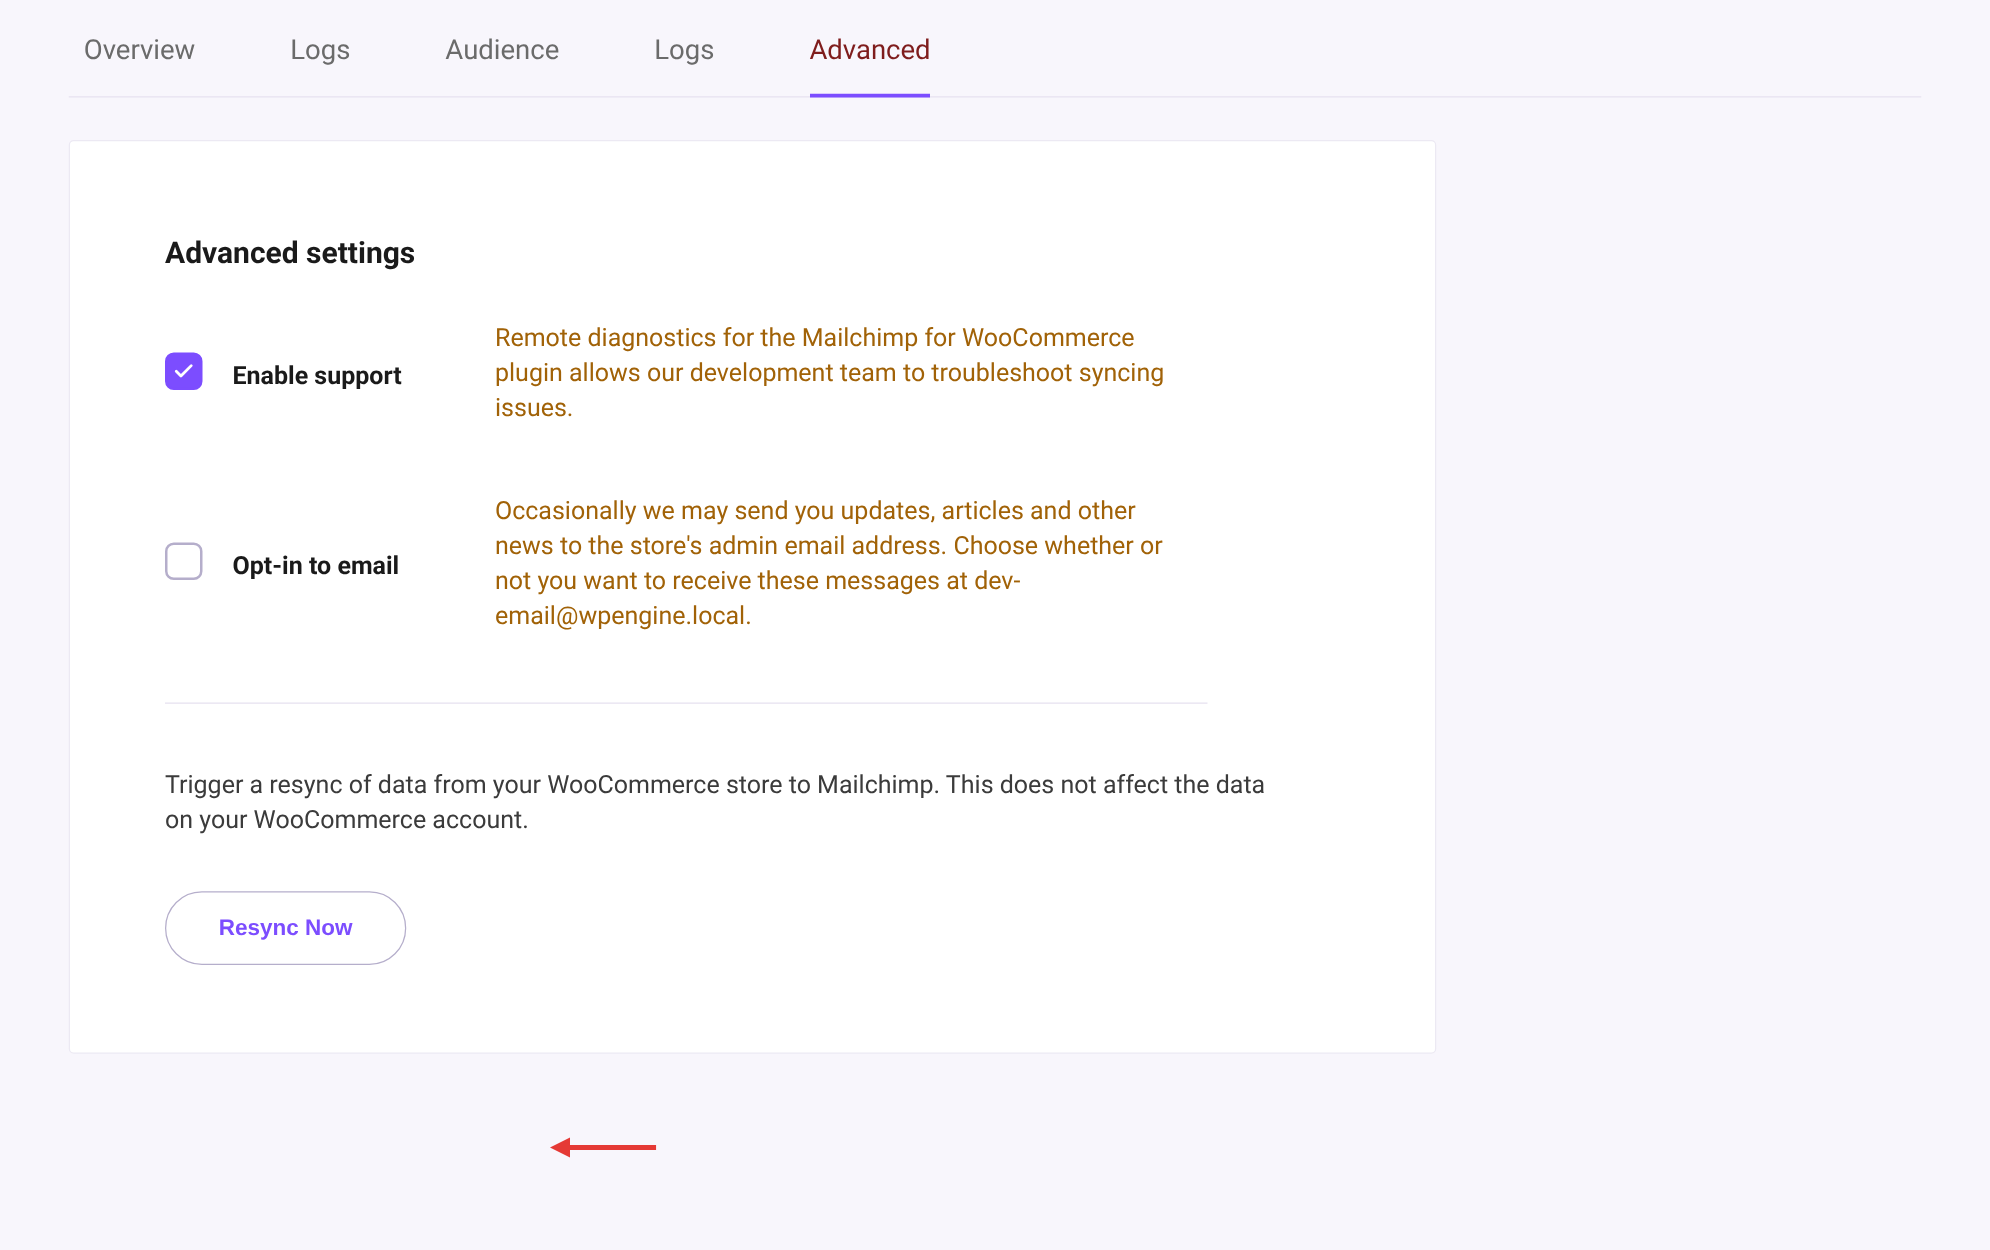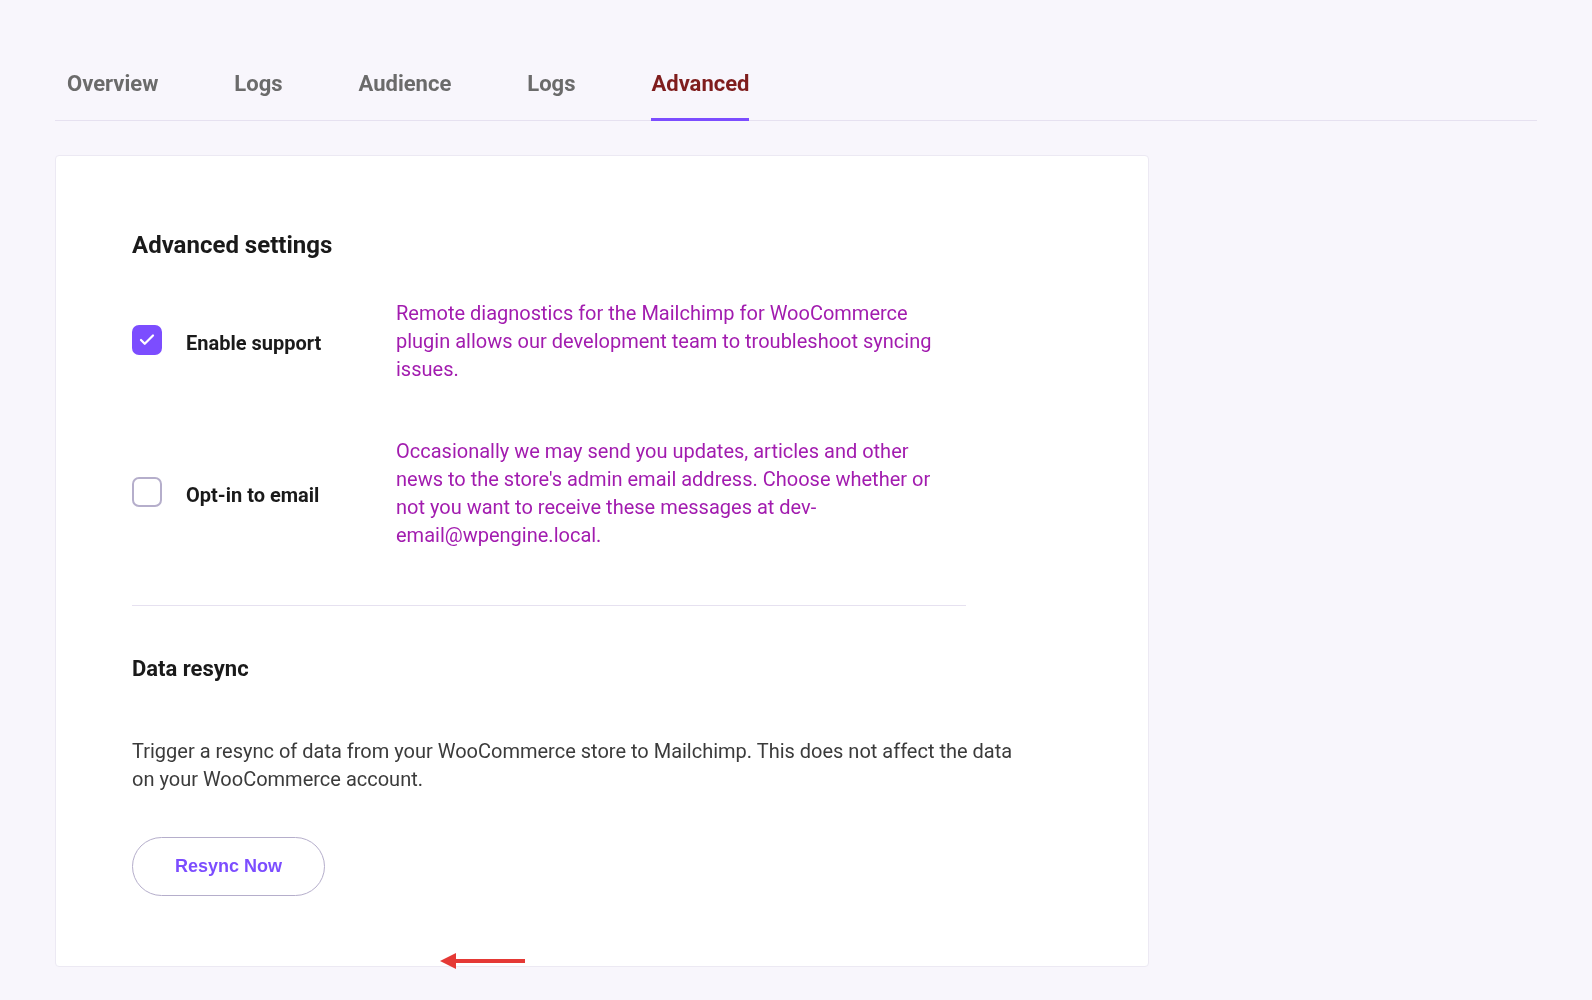--- a/index.html
+++ b/index.html
@@ -14,26 +14,25 @@
       padding: 0 55px;
     }
     .tabs {
       display: flex;
       gap: 76px;
       padding: 28px 12px 0;
       border-bottom: 1px solid #e6e1f0;
     }
     .tab {
       font-size: 22px;
-      font-weight: 700;
+      font-weight: 400;
       color: #6b6b6b;
       padding-bottom: 24px;
       cursor: pointer;
       position: relative;
-      margin-top: 43px;
     }
     .tab.active {
       color: #7f1d1d;
     }
     .tab.active::after {
       content: "";
       position: absolute;
       bottom: -1px;
       left: 0;
       right: 0;
@@ -93,21 +92,21 @@
       font-size: 20px;
       font-weight: 700;
       color: #1a1a1a;
       width: 210px;
       flex-shrink: 0;
       margin-top: 3px;
     }
     .setting-desc {
       font-size: 20px;
       line-height: 1.4;
-      color: #a21caf;
+      color: #a16207;
       max-width: 560px;
     }
     .divider {
       height: 1px;
       background: #e6e1f0;
       margin: 56px 0 50px;
       width: 834px;
     }
     .resync-title {
       font-size: 22px;
@@ -180,21 +179,20 @@
           <div class="checkbox">
             
           </div>
         </div>
         <div class="setting-label">Opt-in to email</div>
         <div class="setting-desc">Occasionally we may send you updates, articles and other news to the store's admin email address. Choose whether or not you want to receive these messages at dev-email@wpengine.local.</div>
       </div>
 
       <div class="divider"></div>
 
-      <h3 class="resync-title">Data resync</h3>
       <p class="resync-desc">Trigger a resync of data from your WooCommerce store to Mailchimp. This does not affect the data on your WooCommerce account.</p>
       <button class="resync-button">Resync Now</button>
     </div>
 
     <div class="arrow-wrap">
       <svg class="arrow-svg" viewBox="0 0 85 24">
         <line x1="85" y1="12" x2="8" y2="12" stroke-width="4" stroke="#e53935"></line>
         <polygon points="0,12 16,4 16,20" fill="#e53935"></polygon>
       </svg>
     </div>

